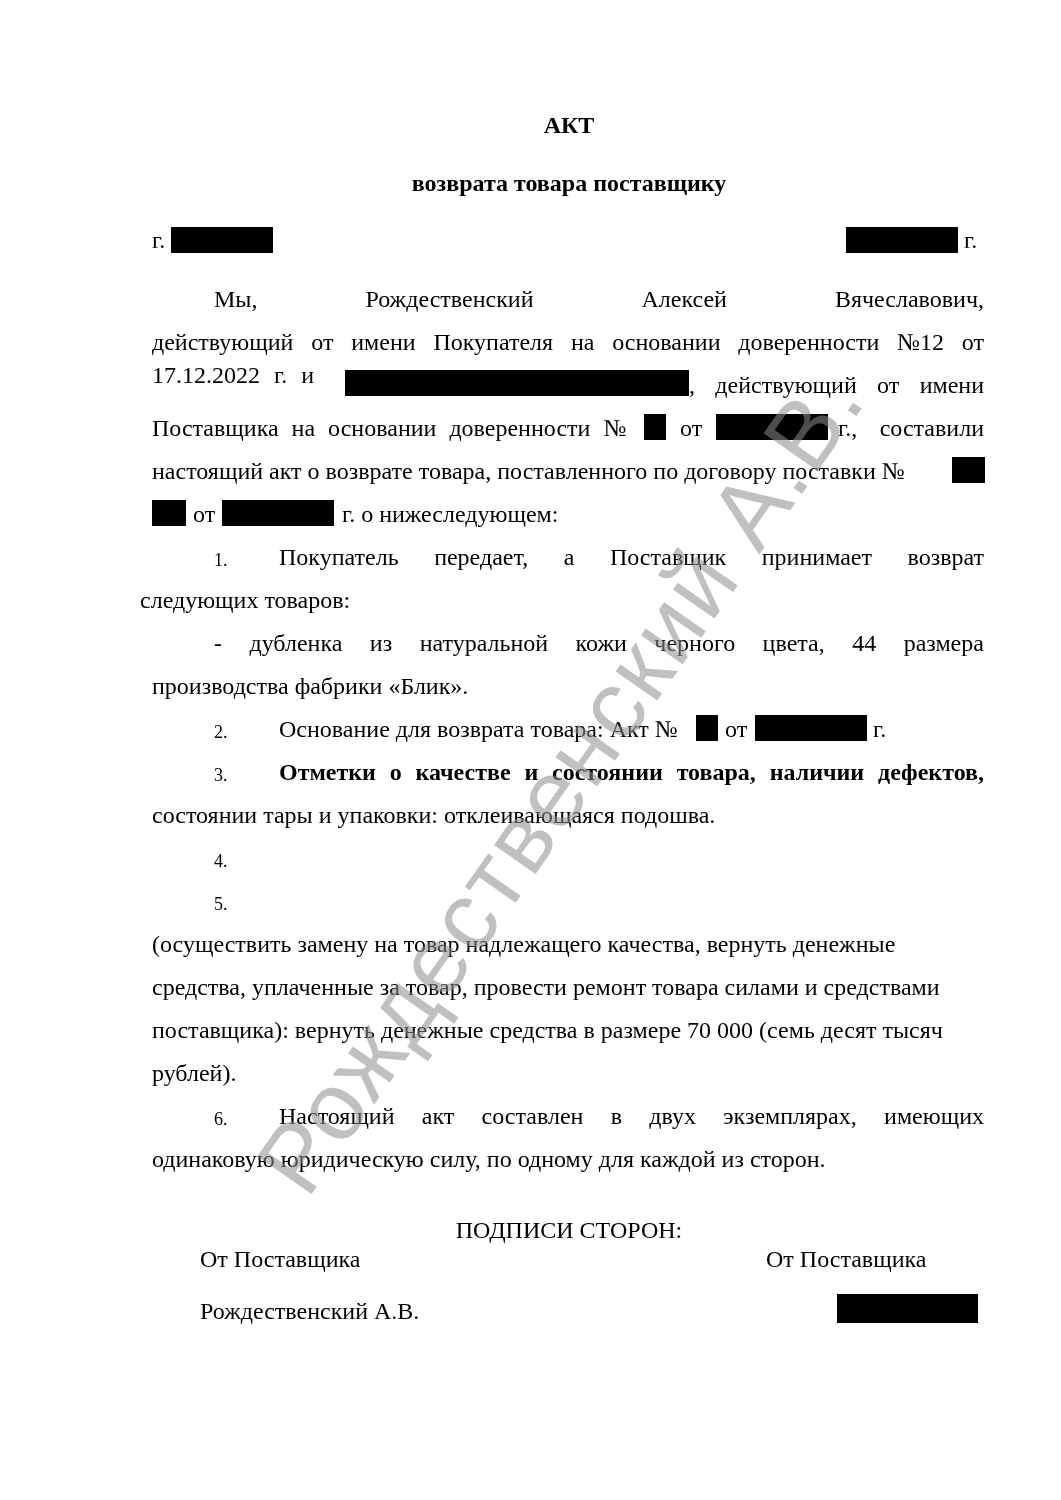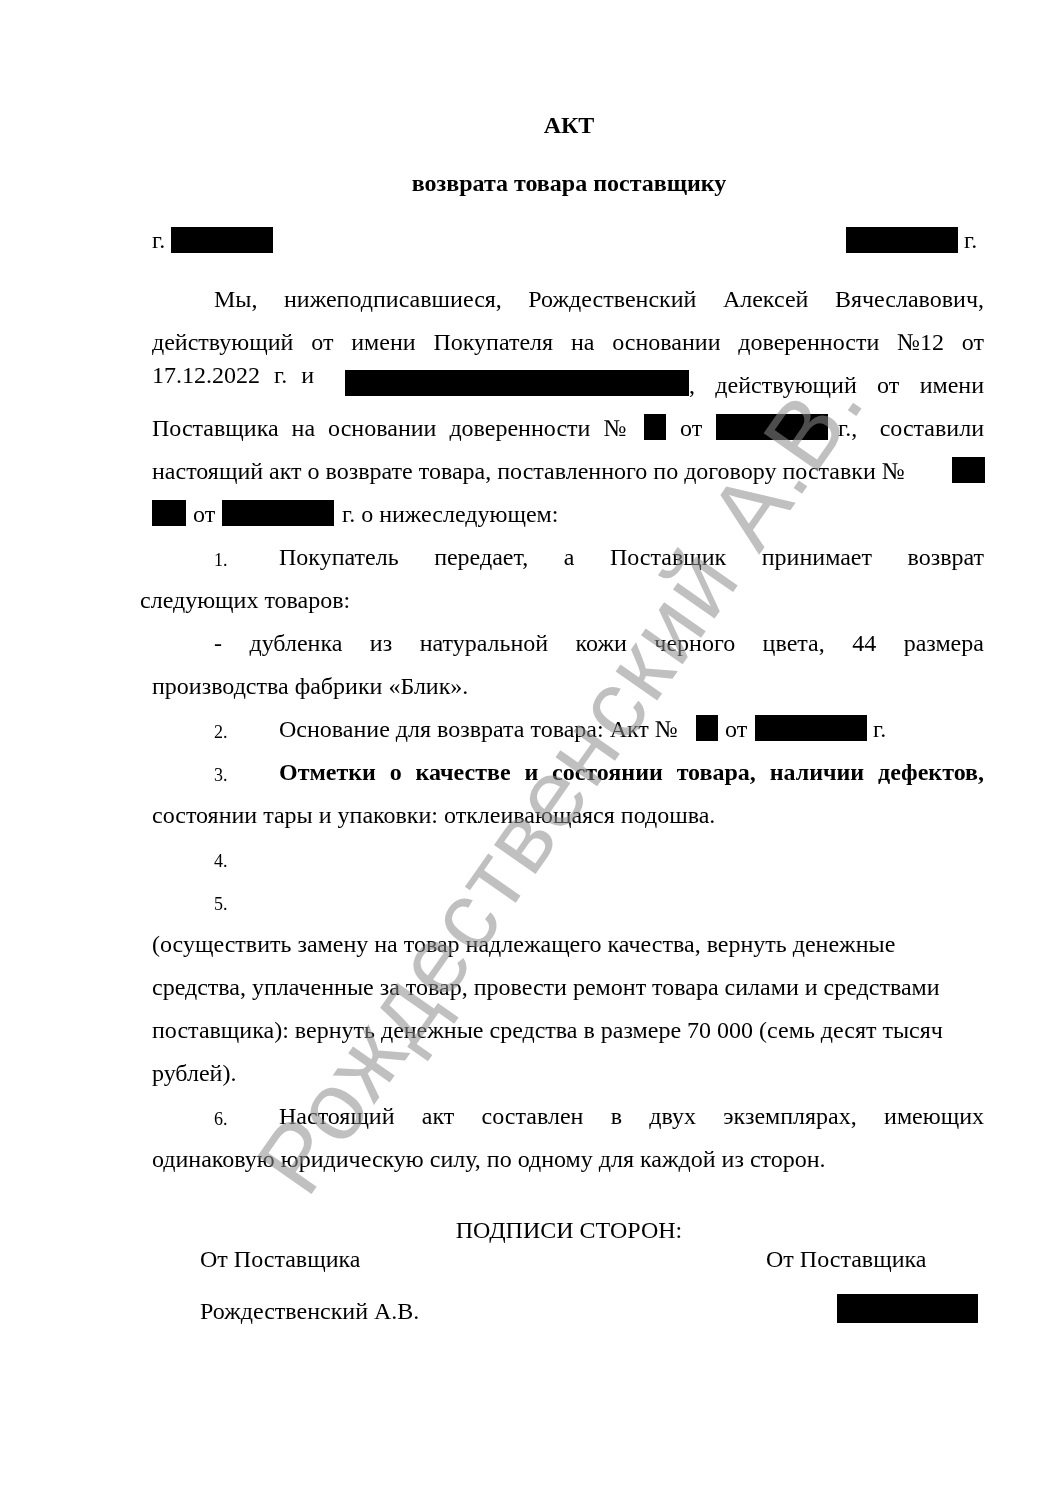--- a/index.html
+++ b/index.html
@@ -28,21 +28,20 @@
     <span>г.</span>
     <span class="redact" style="width:102px;"></span>
   </div>
   <div class="line" style="left:846px;top:225px;">
     <span class="redact" style="width:112px;"></span>
     <span>г.</span>
   </div>
 
   <div class="line" style="left:214px;width:770px;top:284px;display:flex;justify-content:space-between;">
     <span>Мы,</span>
-    <span>нижеподписавшиеся,</span>
     <span>Рождественский</span>
     <span>Алексей</span>
     <span>Вячеславович,</span>
   </div>
   <div class="line justify" style="top:327px;">
     <span>действующий</span>
     <span>от</span>
     <span>имени</span>
     <span>Покупателя</span>
     <span>на</span>

